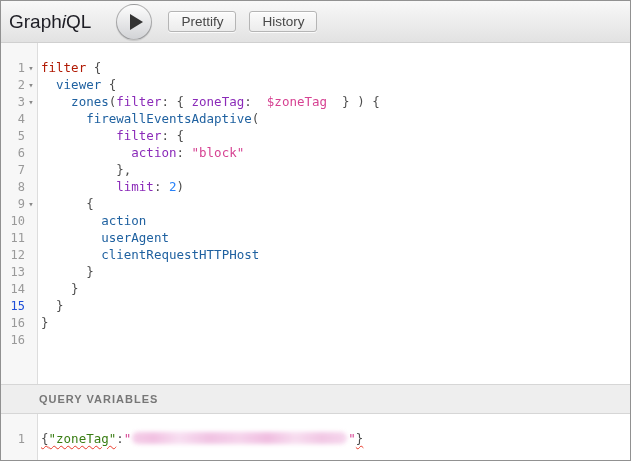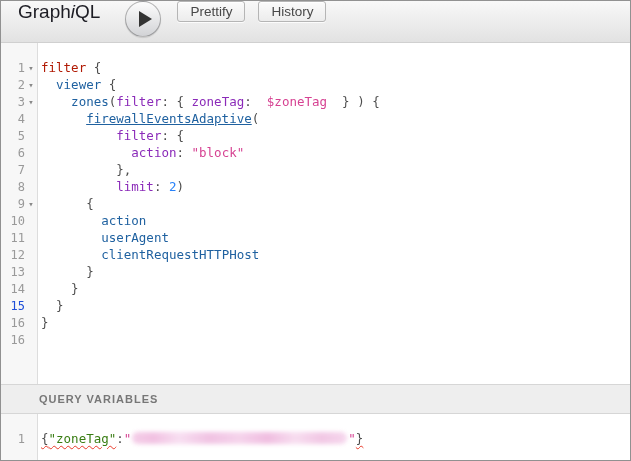--- a/index.html
+++ b/index.html
@@ -8,22 +8,22 @@
     border:1px solid #919191;
     display:flex;flex-direction:column;
     font-family:"Liberation Sans",sans-serif;
     background:#fff;overflow:hidden;
   }
   
   .topbar{
     flex:0 0 41px;height:41px;
     background:linear-gradient(#f8f8f8,#e2e2e2);
     border-bottom:1px solid #d0d0d0;
-    display:flex;
-    padding-left:17px;
+    display:flex;align-items:center;
+    padding-left:8px;
   }
   .logo{
     font-size:19px;color:#1d1d24;margin-right:25px;
     cursor:default;white-space:nowrap;
   }
   .logo em{font-style:italic;}
   .exec-btn{
     width:36px;height:36px;border-radius:50%;
     background:linear-gradient(#fdfdfd,#d2d3d6);
     border:1px solid rgba(0,0,0,0.28);
@@ -119,21 +119,21 @@
         <div class="gl"><span class="lnum" style="color: rgb(153, 153, 153);">13</span><span class="fold"></span></div>
         <div class="gl"><span class="lnum" style="color: rgb(153, 153, 153);">14</span><span class="fold"></span></div>
         <div class="gl"><span class="lnum" style="color: #1d4ed8;">15</span><span class="fold"></span></div>
         <div class="gl"><span class="lnum" style="color: rgb(153, 153, 153);">16</span><span class="fold"></span></div>
         <div class="gl"><span class="lnum" style="color: rgb(153, 153, 153);">16</span><span class="fold"></span></div>
       </div>
     <div class="codecol q-pad" id="q-code">
         <div class="cl"><span style="color: rgb(177, 26, 4);">filter</span><span style="color: rgb(77, 77, 77);"> {</span></div>
         <div class="cl"><span>  </span><span style="color: rgb(31, 97, 160); margin-top: 32px;">viewer</span><span style="color: rgb(77, 77, 77);"> {</span></div>
         <div class="cl"><span>    </span><span style="color: rgb(31, 97, 160);">zones</span><span style="color: rgb(77, 77, 77);">(</span><span style="color: rgb(139, 43, 185);">filter</span><span style="color: rgb(77, 77, 77);">: { </span><span style="color: rgb(139, 43, 185);">zoneTag</span><span style="color: rgb(77, 77, 77);">:</span><span>  </span><span style="color: rgb(214, 66, 146);">$zoneTag</span><span style="color: rgb(77, 77, 77);">  } ) {</span></div>
-        <div class="cl"><span>      </span><span style="color: rgb(31, 97, 160); text-decoration: underline;">firewallEventsAdaptive</span><span style="color: rgb(77, 77, 77);">(</span></div>
+        <div class="cl"><span>      </span><span style="color: rgb(31, 97, 160);">firewallEventsAdaptive</span><span style="color: rgb(77, 77, 77);">(</span></div>
         <div class="cl"><span>          </span><span style="color: rgb(139, 43, 185);">filter</span><span style="color: rgb(77, 77, 77);">: {</span></div>
         <div class="cl"><span>            </span><span style="color: rgb(139, 43, 185);">action</span><span style="color: rgb(77, 77, 77);">: </span><span style="color: rgb(214, 66, 146);">"block"</span></div>
         <div class="cl"><span>          </span><span style="color: rgb(77, 77, 77);">},</span></div>
         <div class="cl"><span>          </span><span style="color: rgb(139, 43, 185);">limit</span><span style="color: rgb(77, 77, 77);">: </span><span style="color: rgb(40, 130, 249);">2</span><span style="color: rgb(77, 77, 77);">)</span></div>
         <div class="cl"><span>      </span><span style="color: rgb(77, 77, 77);">{</span></div>
         <div class="cl"><span>        </span><span style="color: rgb(31, 97, 160);">action</span></div>
         <div class="cl"><span>        </span><span style="color: rgb(31, 97, 160);">userAgent</span></div>
         <div class="cl"><span>        </span><span style="color: rgb(31, 97, 160);">clientRequestHTTPHost</span></div>
         <div class="cl"><span>      </span><span style="color: rgb(77, 77, 77);">}</span></div>
         <div class="cl"><span>    </span><span style="color: rgb(77, 77, 77);">}</span></div>

